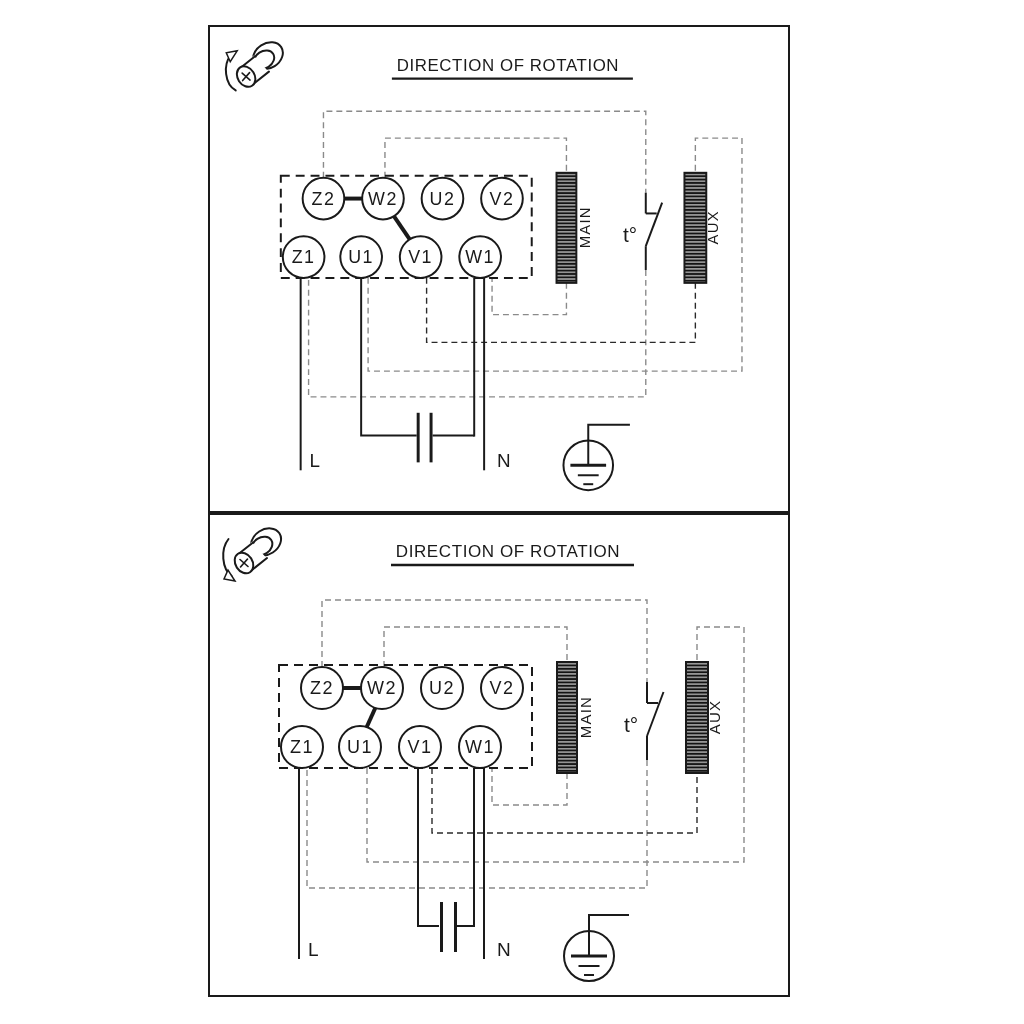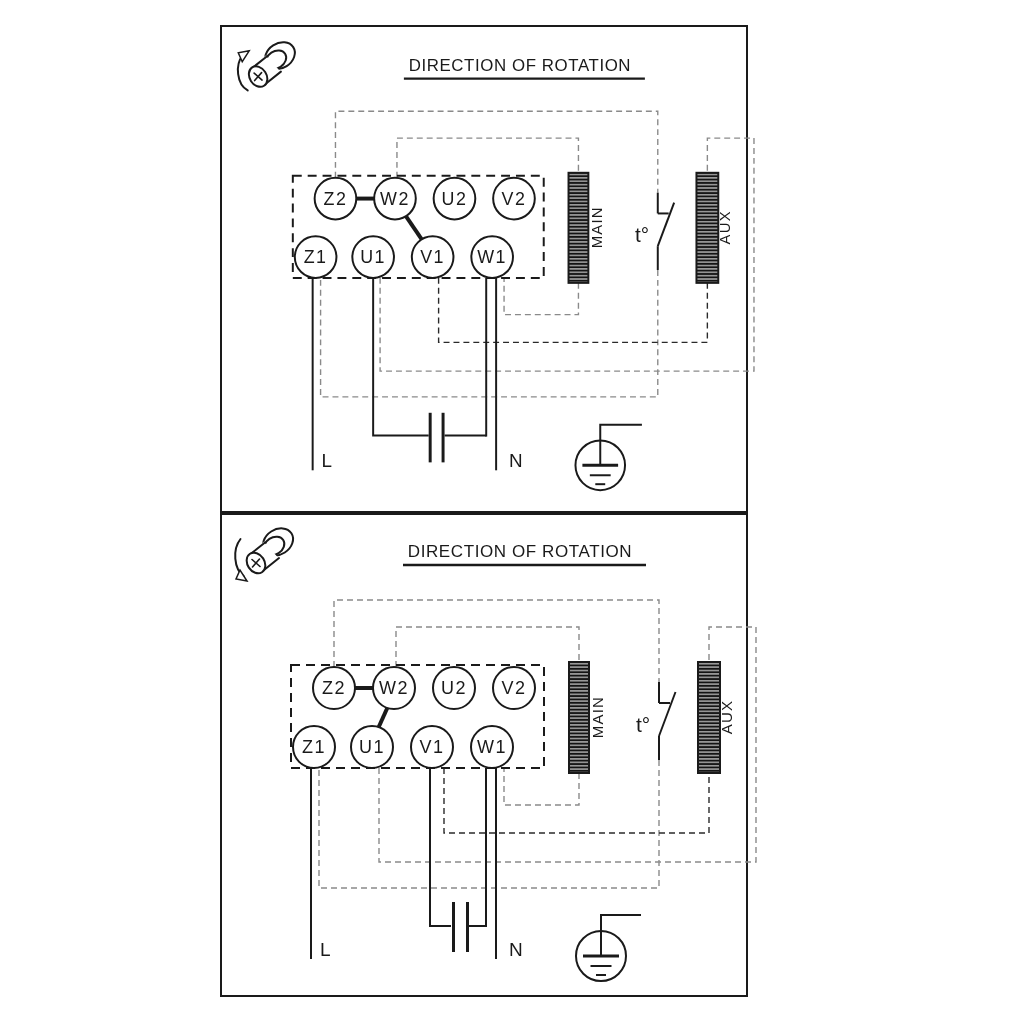--- a/index.html
+++ b/index.html
@@ -1,20 +1,20 @@
 <!DOCTYPE html>
 <html style="--line: #1a1a1a; --dash-gray: #8a8a8a; --dash-dark: #2a2a2a; --bg: #ffffff;"><head>
 <meta charset="utf-8">
 <style>
   :root{
     --line:#1a1a1a; --dash-gray:#8a8a8a; --dash-dark:#2a2a2a; --bg:#ffffff;
   }
   html,body{margin:0;padding:0;background:var(--bg);}
   body{width:1024px;height:1024px;position:relative;font-family:"Liberation Sans",sans-serif;}
-  .panel{position:absolute;left:220px;width:528px;border:2px solid var(--line);background:#fff;box-sizing:border-box;}
+  .panel{position:absolute;left:208px;width:582px;border:2px solid var(--line);background:#fff;box-sizing:border-box;}
   #panel-1{top:25px;height:488px;}
   #panel-2{top:513px;height:484px;}
   .panel svg{display:block;width:578px;height:480px;}
   svg text{font-family:"Liberation Sans",sans-serif;fill:var(--line);}
   .title-text{font-size:17px;letter-spacing:0.6px;text-anchor:middle;}
   .underline{stroke:var(--line);stroke-width:2.4;}
   .box-dash{fill:none;stroke:var(--line);stroke-width:2;stroke-dasharray:9 6;}
   .term-circle{fill:#fff;stroke:var(--line);stroke-width:2;}
   .term-text{font-size:18px;letter-spacing:1.5px;text-anchor:middle;}
   .link{stroke:var(--line);stroke-width:4;stroke-linecap:butt;}

